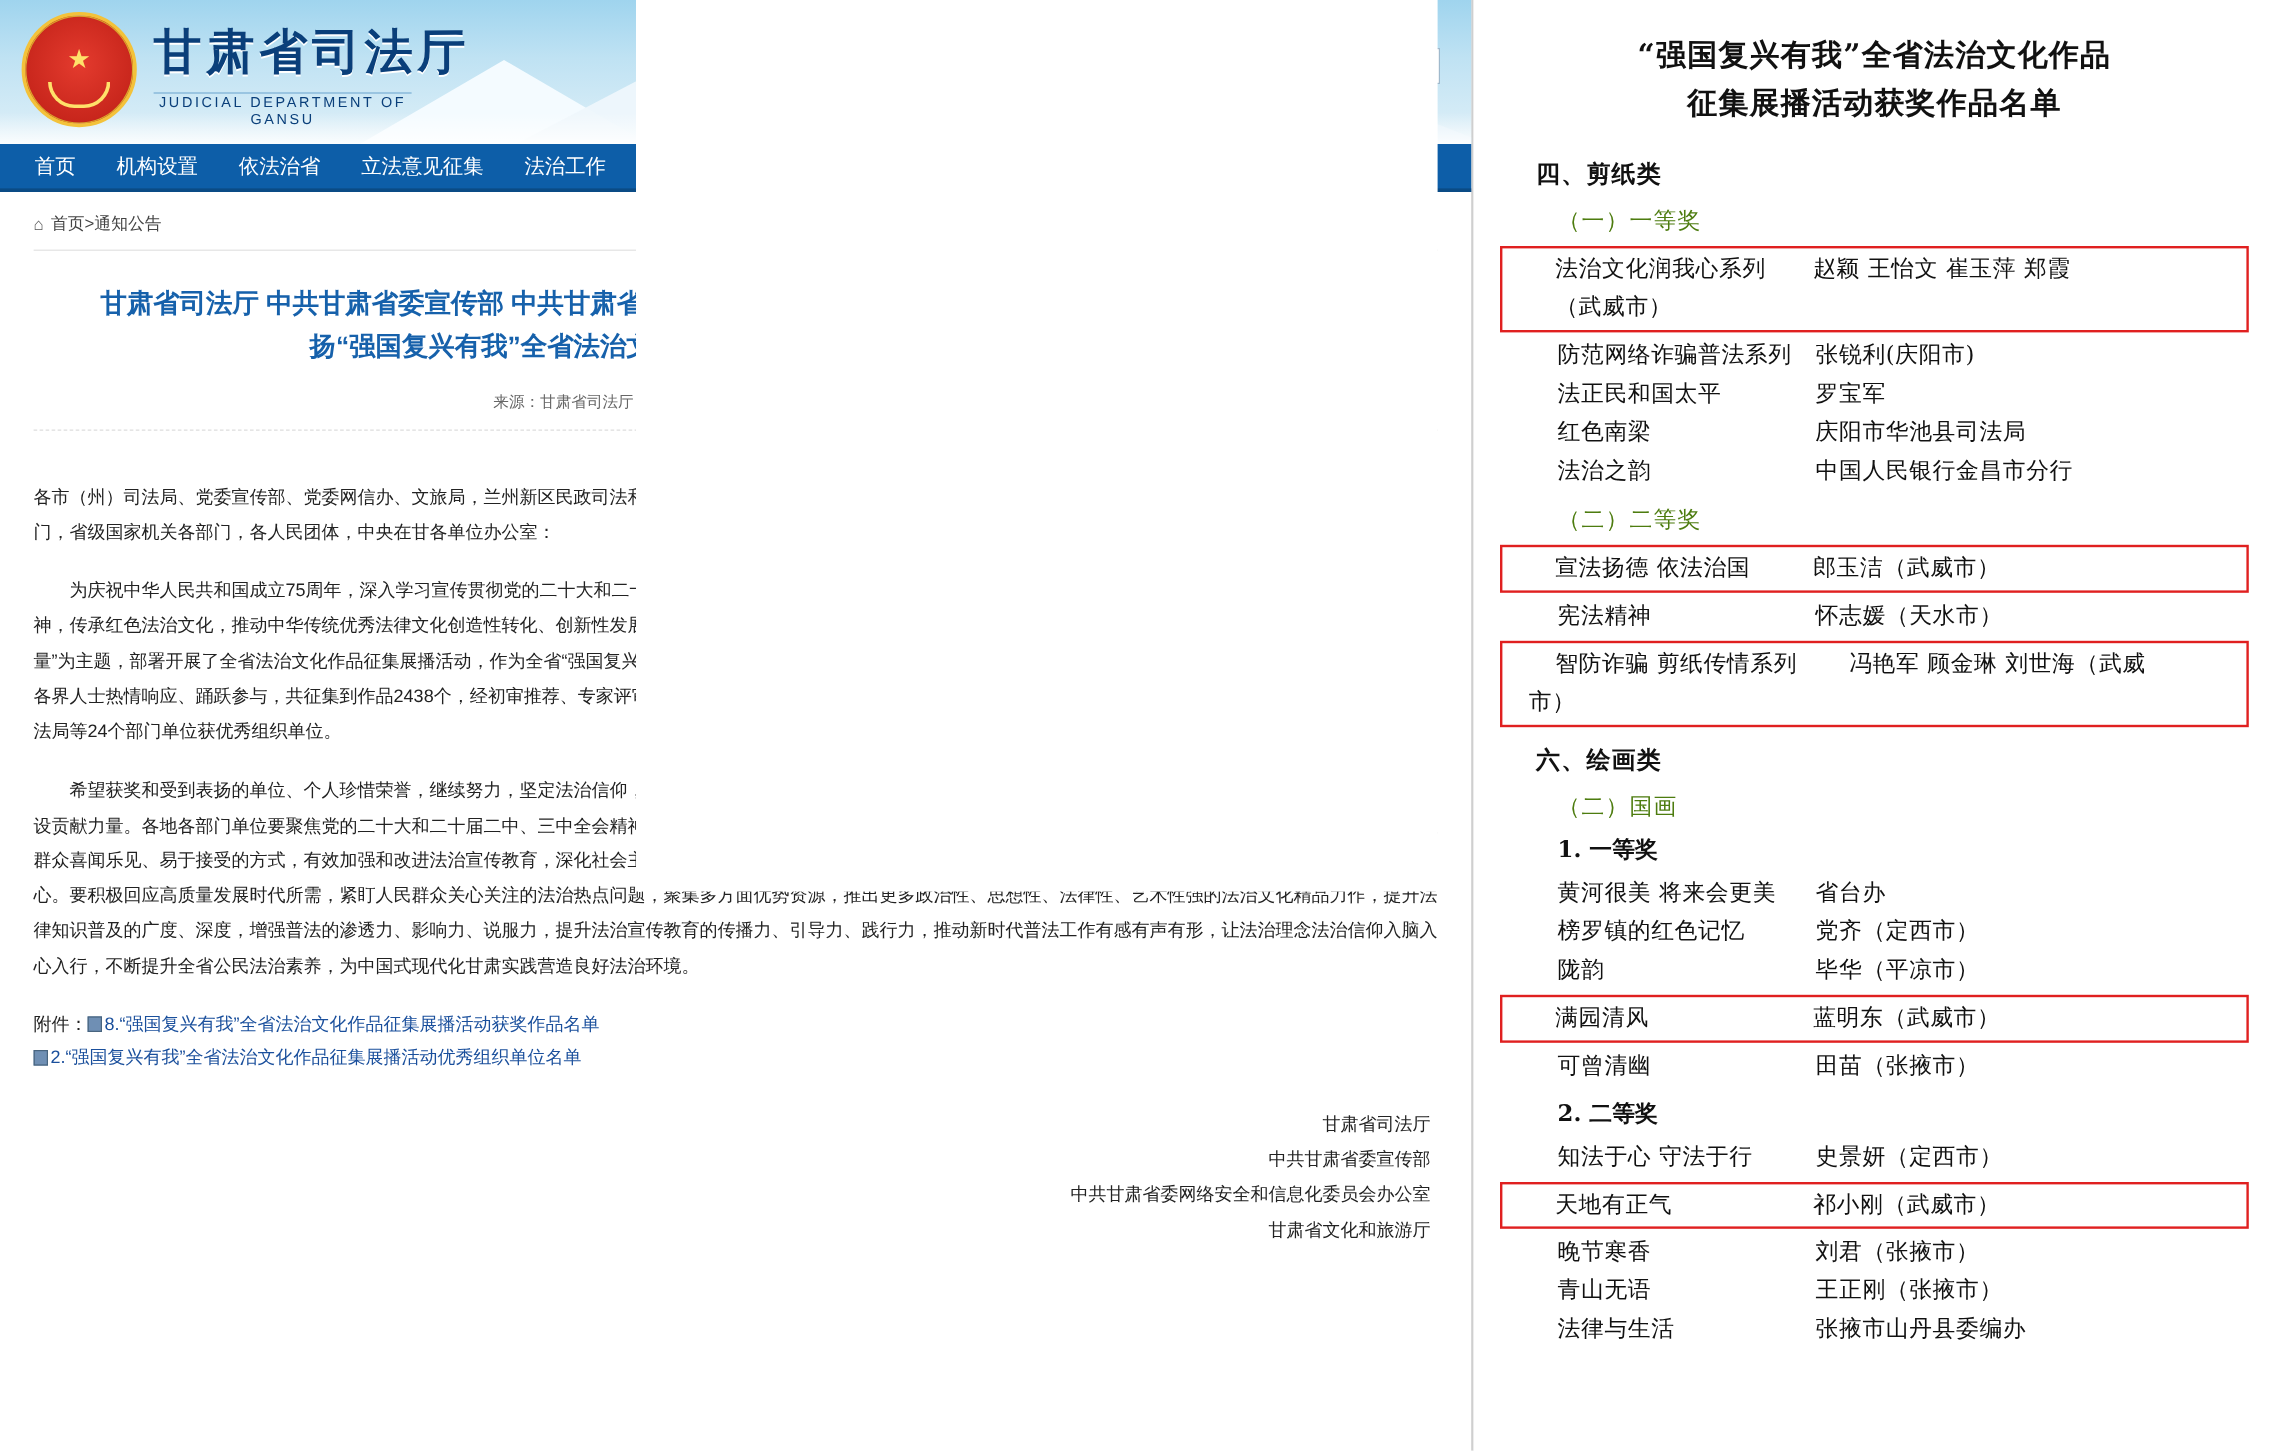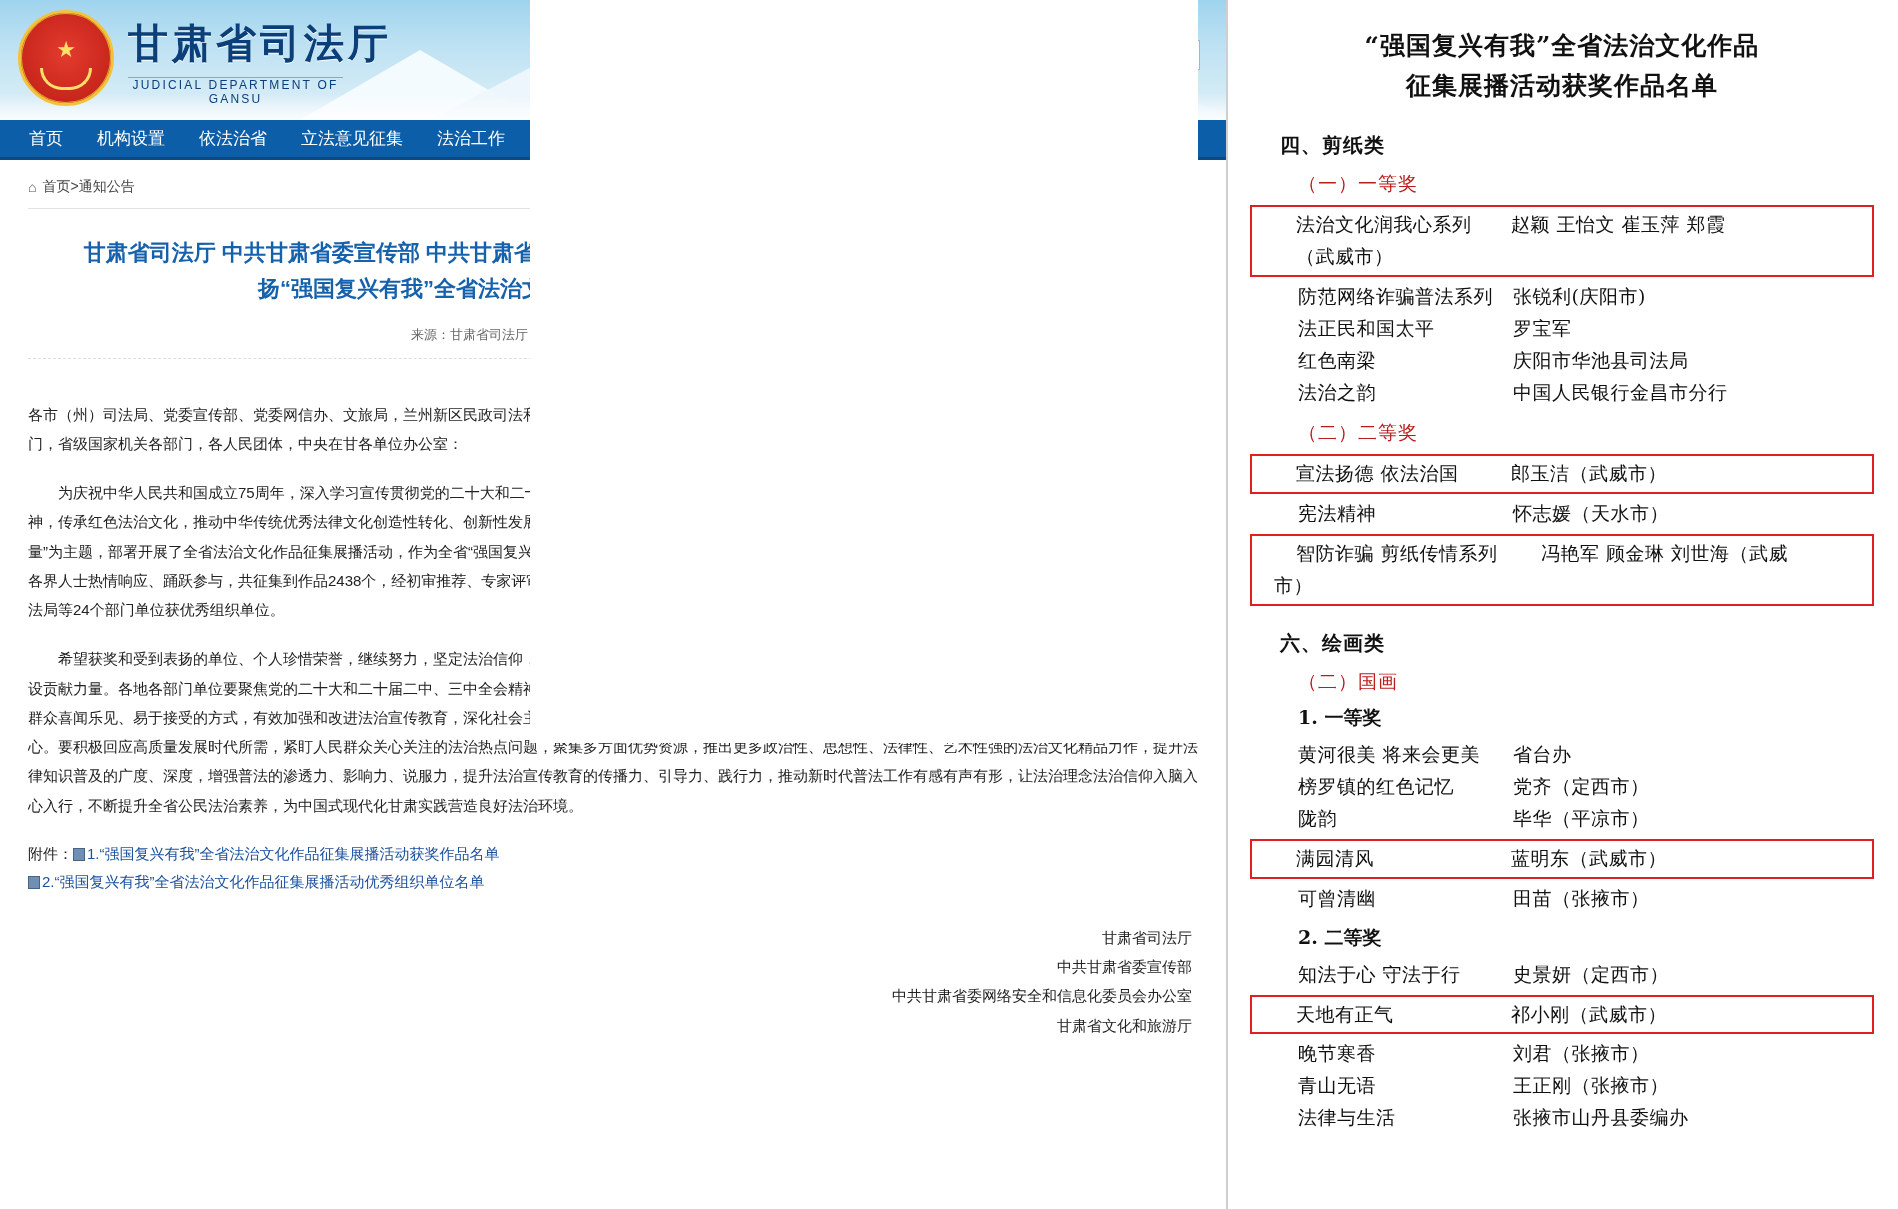--- a/index.html
+++ b/index.html
@@ -145,21 +145,21 @@
   }
   .doc-title {
     text-align: center; font-size: 25px; font-weight: bold; color: #111;
     line-height: 1.6; letter-spacing: 1px; margin-top: 8px;
   }
   .sec-head {
     margin-top: 26px; font-size: 20px; font-weight: bold; color: #111; letter-spacing: 1px;
     padding-left: 30px;
   }
   .sub-head {
-    margin-top: 12px; font-size: 19px; color: #b91c1c; padding-left: 48px; letter-spacing: 1px;
+    margin-top: 12px; font-size: 19px; color: #4d7c0f; padding-left: 48px; letter-spacing: 1px;
   }
   .rowgrp { margin-top: 8px; }
   .row {
     display: flex; font-size: 19px; color: #111; line-height: 1.68;
     padding-left: 48px; letter-spacing: .5px; position: relative;
   }
   .row .nm { width: 215px; flex: none; }
   .row .who { flex: 1; }
   .row.wide .nm { width: auto; }
   .boxed {
@@ -238,21 +238,21 @@
       </div>
 
       <div class="body-text">
         <p>各市（州）司法局、党委宣传部、党委网信办、文旅局，兰州新区民政司法和社会保障局、党工委办公室、商务和文化旅游局，甘肃矿区司法局、党委宣传部、文旅局，省委各部门，省级国家机关各部门，各人民团体，中央在甘各单位办公室：</p>
         <p class="indent">为庆祝中华人民共和国成立75周年，深入学习宣传贯彻党的二十大和二十届二中、三中全会精神，认真贯彻落实习近平法治思想、习近平文化思想，弘扬社会主义法治精神，传承红色法治文化，推动中华传统优秀法律文化创造性转化、创新性发展，省委宣传部、省委网信办、省司法厅、省文旅厅以“强国复兴有我——弘扬法治精神，彰显法治力量”为主题，部署开展了全省法治文化作品征集展播活动，作为全省“强国复兴有我”群众性主题宣传教育活动项目之一。活动开展以来，各地各部门单位精心组织、广泛动员，社会各界人士热情响应、踊跃参与，共征集到作品2438个，经初审推荐、专家评审等环节，评选出七类作品一等奖各5个、二等奖各10个、三等奖各15个、优秀奖各20个，兰州市司法局等24个部门单位获优秀组织单位。</p>
         <p class="indent">希望获奖和受到表扬的单位、个人珍惜荣誉，继续努力，坚定法治信仰，坚守法治精神，积极投入全民普法守法生动实践中，创作更多优秀法治文化作品，为我省法治文化建设贡献力量。各地各部门单位要聚焦党的二十大和二十届二中、三中全会精神宣传，做好习近平法治思想的宣传、研究和阐释，扛牢普法责任，创新普法方式，丰富普法供给，以群众喜闻乐见、易于接受的方式，有效加强和改进法治宣传教育，深化社会主义法治文化建设，传承发展运用我省丰富的红色法治文化，推动习近平法治思想家喻户晓、深入人心。要积极回应高质量发展时代所需，紧盯人民群众关心关注的法治热点问题，聚集多方面优势资源，推出更多政治性、思想性、法律性、艺术性强的法治文化精品力作，提升法律知识普及的广度、深度，增强普法的渗透力、影响力、说服力，提升法治宣传教育的传播力、引导力、践行力，推动新时代普法工作有感有声有形，让法治理念法治信仰入脑入心入行，不断提升全省公民法治素养，为中国式现代化甘肃实践营造良好法治环境。</p>
       </div>
 
       <div class="attach">
         <div>
-          <span>附件：</span><span class="ico"></span><a href="#">1.“强国复兴有我”全省法治文化作品征集展播活动获奖作品名单</a>
+          <span>附件：</span><span class="ico"></span><a href="#">8.“强国复兴有我”全省法治文化作品征集展播活动获奖作品名单</a>
         </div>
         <div>
           <span class="ico"></span><a href="#">2.“强国复兴有我”全省法治文化作品征集展播活动优秀组织单位名单</a>
         </div>
       </div>
 
       <div class="signoff">
         <div>甘肃省司法厅</div>
         <div>中共甘肃省委宣传部</div>
         <div>中共甘肃省委网络安全和信息化委员会办公室</div>
@@ -317,21 +317,21 @@
         <div class="row wide">
           <span class="nm" style="width:245px">智防诈骗 剪纸传情系列</span>
           <span class="who">冯艳军 顾金琳 刘世海（武威</span>
         </div>
         <div class="row" style="padding-left:22px">
           <span>市）</span>
         </div>
       </div>
     </div>
 
-    <div class="sec-head" style="margin-top:24px">六、绘画类</div>
+    <div class="sec-head" style="margin-top:14px">六、绘画类</div>
     <div class="sub-head">（二）国画</div>
     <div class="num-head">1. 一等奖</div>
 
     <div class="rowgrp">
       <div class="row">
         <span class="nm">黄河很美 将来会更美</span>
         <span class="who">省台办</span>
       </div>
       <div class="row">
         <span class="nm">榜罗镇的红色记忆</span>

